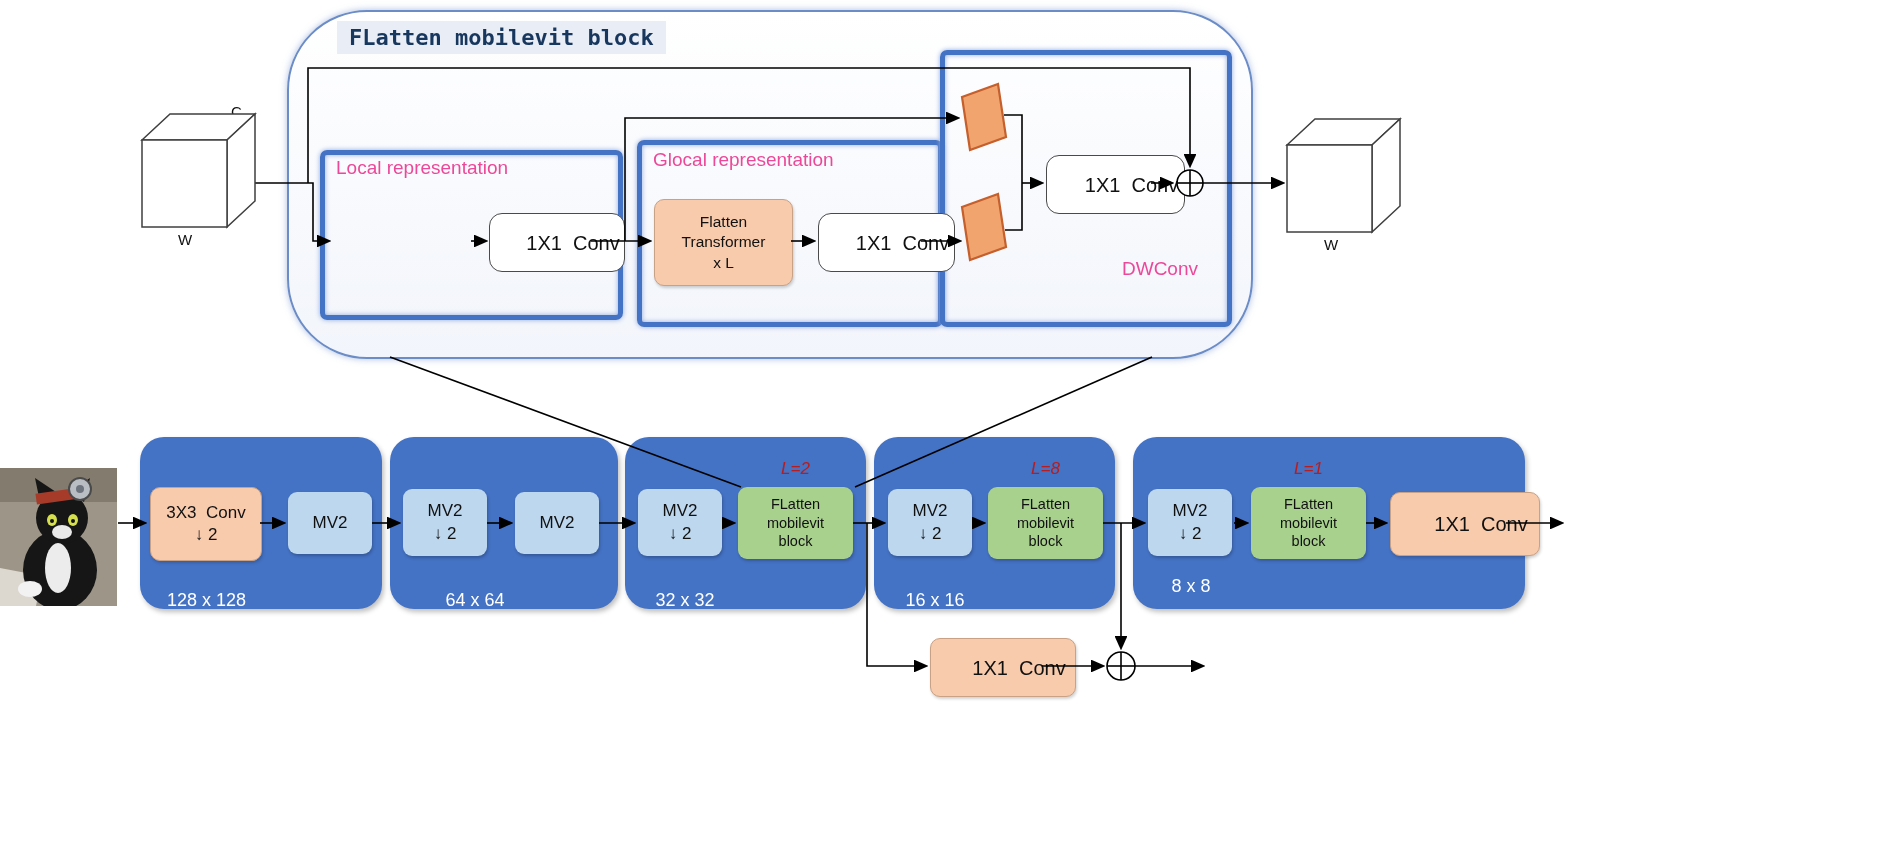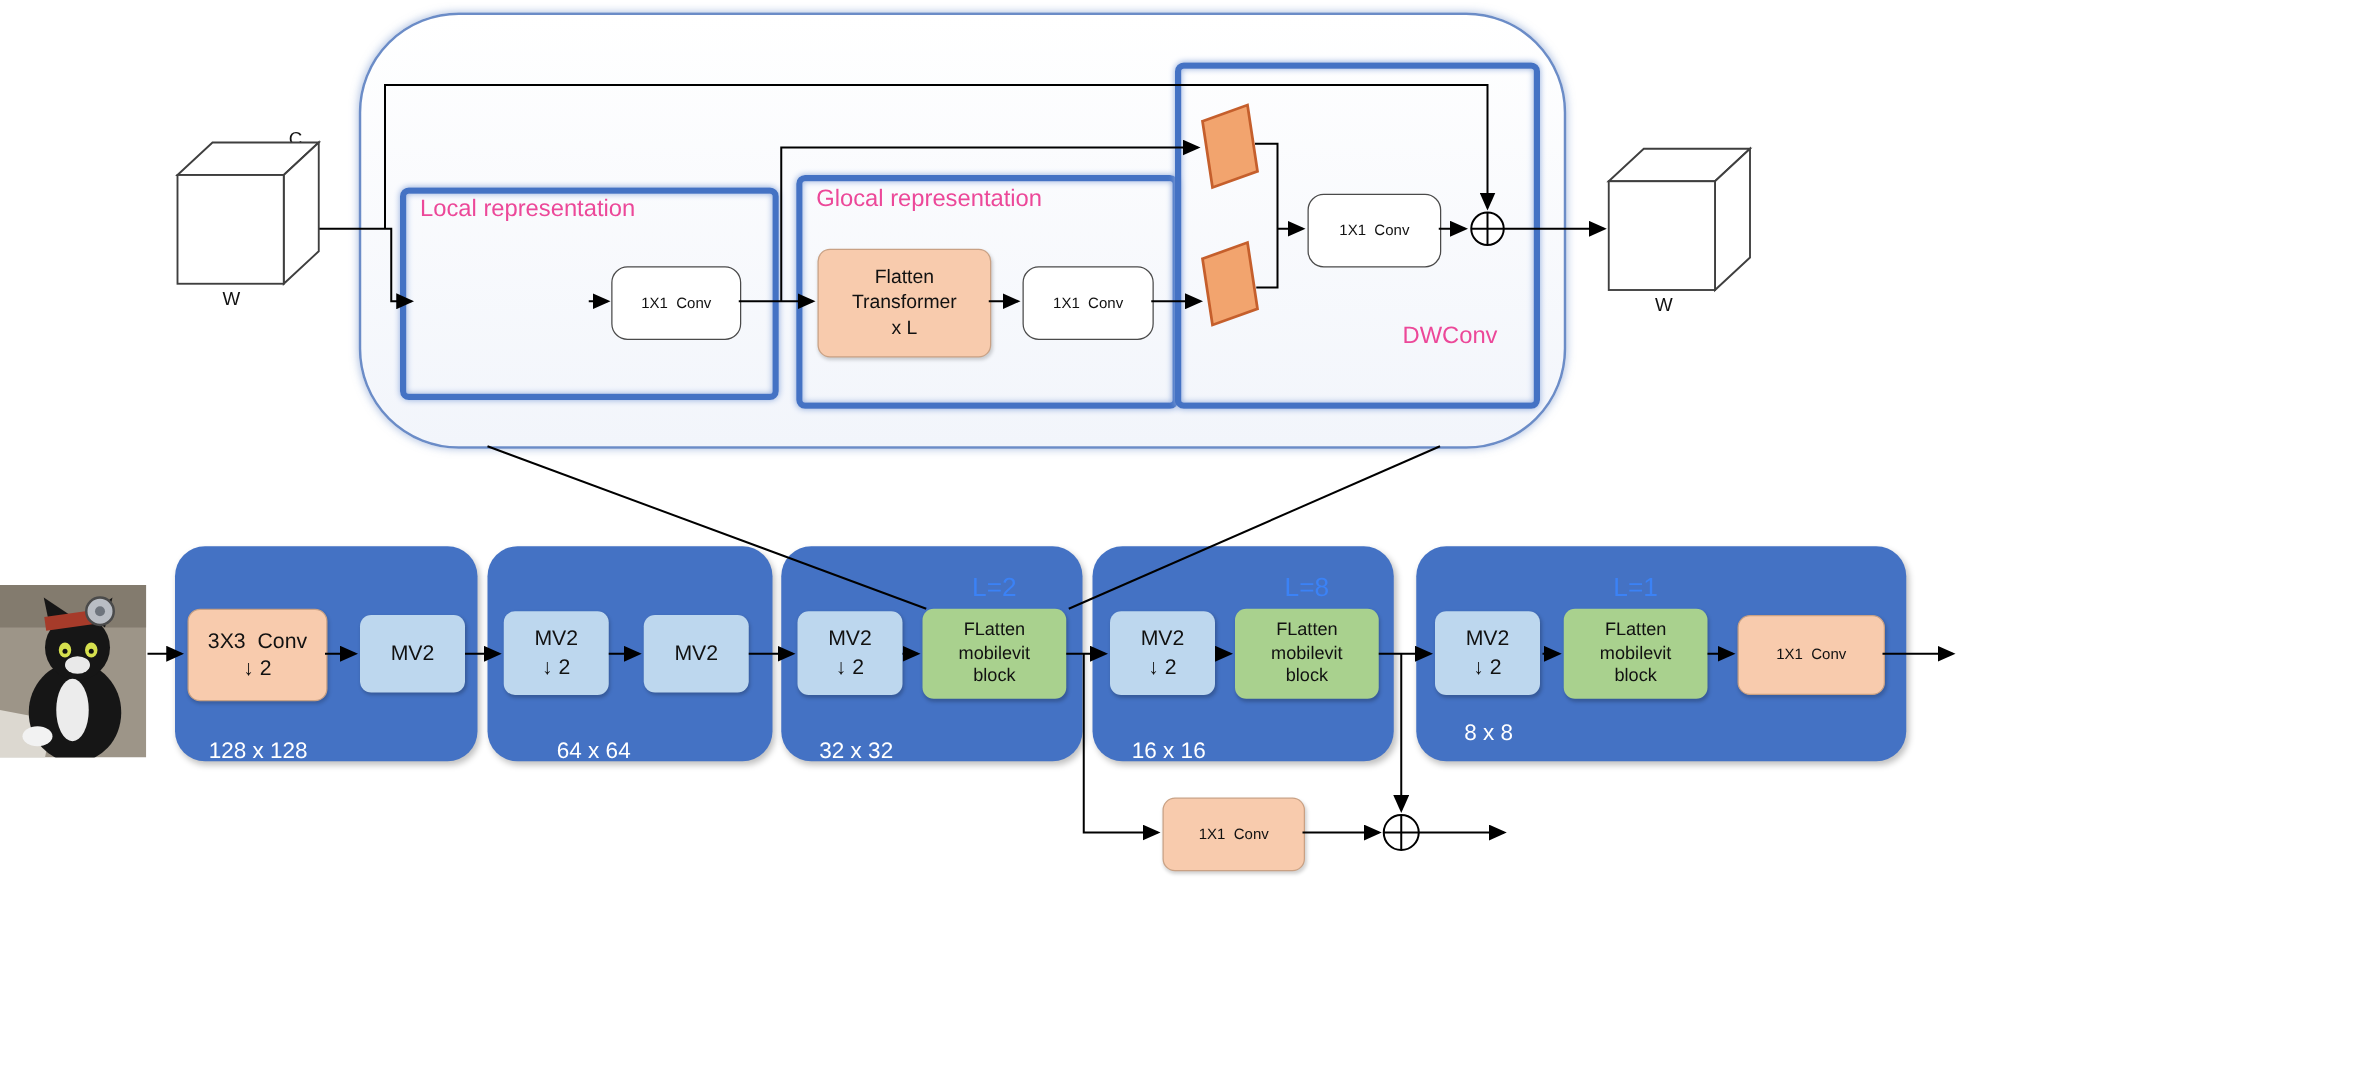--- a/index.html
+++ b/index.html
@@ -10,39 +10,40 @@
        text-align:center;white-space:pre;color:#111;line-height:1.3;}
   .peach{background:#f8cbad;border:1px solid #c9a184;border-radius:10px;box-shadow:1px 2px 3px rgba(0,0,0,.18);}
   .whitebox{background:#ffffff;border:1.4px solid #4a4a4a;border-radius:13px;}
   .mv2{background:#bdd7ee;border-radius:9px;box-shadow:1px 2px 3px rgba(0,0,0,.22);}
   .green{background:#a9d18e;border-radius:9px;box-shadow:1px 2px 3px rgba(0,0,0,.22);}
   .panel{position:absolute;border:5px solid #4472c4;border-radius:7px;
          box-shadow:0 0 5px #8faadc, inset 0 0 5px #8faadc;}
   .stage{position:absolute;background:#4472c4;border-radius:24px;box-shadow:2px 3px 5px rgba(0,0,0,.25);}
   .sec-title{position:absolute;font-weight:normal;font-size:19px;color:#ec4899;white-space:nowrap;}
   .res{position:absolute;color:#ffffff;font-size:18px;text-align:center;white-space:pre;margin-top:28px;}
-  .Llabel{position:absolute;color:#3b82f6;font-size:21px;text-align:center;font-weight:500;}
+  .Llabel{position:absolute;color:#b91c1c;font-size:17px;text-align:center;font-weight:500;font-style:italic;}
   .main-title{position:absolute;font-family:"DejaVu Sans Mono",monospace;font-weight:bold;font-size:22px;
               color:#17375e;background:#e9edf6;padding:4px 12px;}
   .detail-wrap{position:absolute;border:2px solid #6b8cc7;border-radius:80px;
                background:linear-gradient(180deg,#ffffff 0%,#f2f5fb 100%);
                box-shadow:0 0 7px rgba(107,140,199,.55);}
   .cube-name{position:absolute;display:flex;align-items:center;justify-content:center;
              font-weight:bold;font-size:18px;}
   .cube-dim{position:absolute;font-size:15px;}
   svg.overlay{position:absolute;left:0;top:0;pointer-events:none;z-index:9;}
-  .f16{font-size:12px;} .f17{font-size:17px;} .f155{font-size:15.5px;} .f145{font-size:14.5px;line-height:1.28;}
+  .f16{font-size:20px;padding-left:32px;} .f17{font-size:17px;} .f155{font-size:15.5px;} .f145{font-size:14.5px;line-height:1.28;}
 </style>
 </head>
 <body>
 
 <div class="canvas">
 
   <div class="detail-wrap" style="left:287px;top:10px;width:962px;height:345px;"></div>
 
+  <div class="main-title" style="left:337px;top:21px;">FLatten mobilevit block</div>
 
   <div class="panel" style="left:320px;top:150px;width:293px;height:160px;"></div>
   <div class="sec-title" style="left:336px;top:157px;">Local representation</div>
   <div class="box whitebox f16" style="left:489px;top:213px;width:102px;height:57px;z-index:2;">
     <span>1X1  Conv</span>
   </div>
 
   <div class="panel" style="left:637px;top:140px;width:296px;height:177px;"></div>
   <div class="sec-title" style="left:653px;top:149px;">Glocal representation</div>
   <div class="box peach f155" style="left:654px;top:199px;width:137px;height:85px;z-index:2;">

